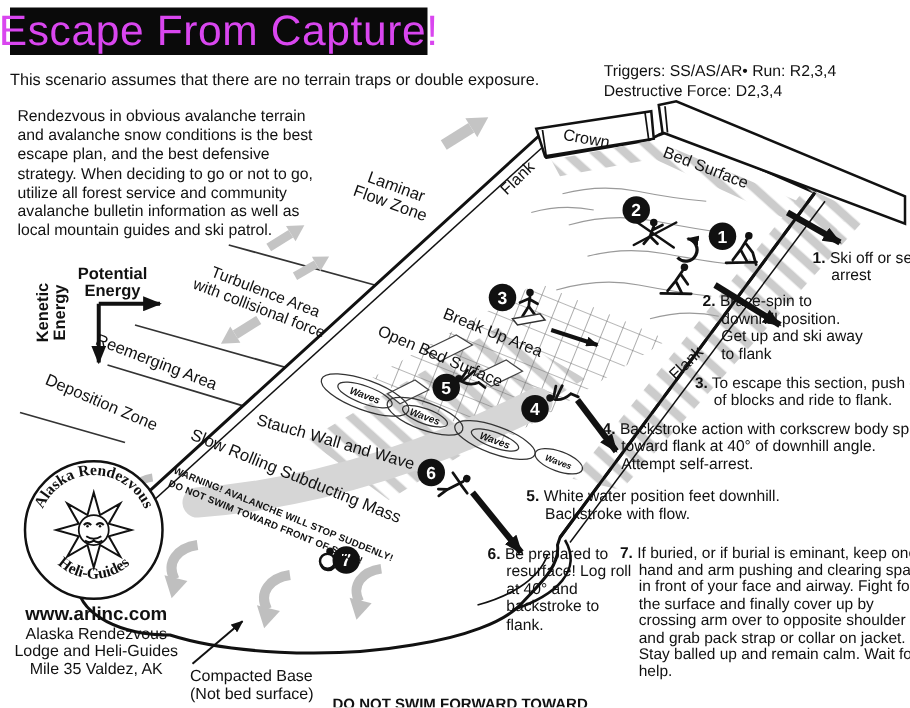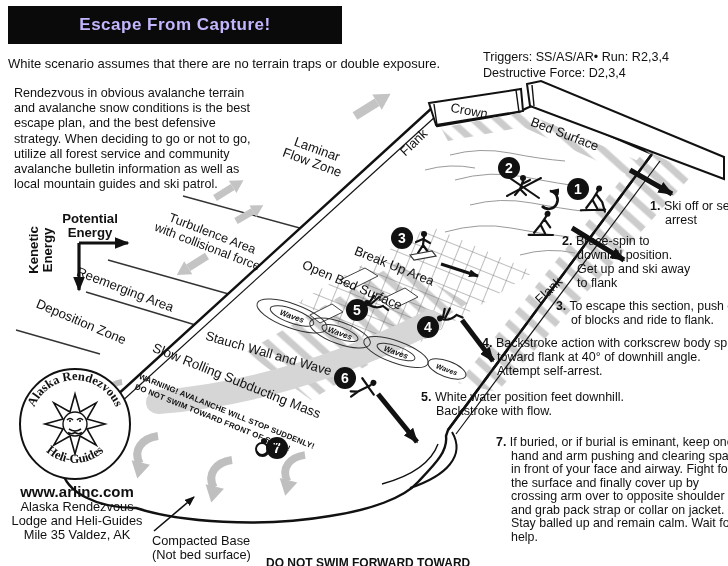--- a/index.html
+++ b/index.html
@@ -2,21 +2,21 @@
 <html><head>
 <meta charset="utf-8">
 <style>
   html,body{margin:0;padding:0;background:#ffffff;}
   .stage{position:relative;width:728px;height:566px;background:#ffffff;overflow:hidden;
          font-family:"Liberation Sans",sans-serif;color:#111;}
   .abs{position:absolute;}
   .rot{transform-origin:0 0;}
   .titlebar{left:8px;top:6px;width:334px;height:38px;background:#0a0a0a;display:flex;
             align-items:center;justify-content:center;}
-  .titlebar span{color:#c4b5fd;font-size:17px;font-weight:bold;letter-spacing:.5px;white-space:nowrap;}
+  .titlebar span{color:#d946ef;font-size:34px;font-weight:normal;letter-spacing:.5px;white-space:nowrap;}
   .heading{left:347px;top:2px;width:378px;font-size:20.5px;font-weight:bold;line-height:1.06;}
   .scenario{left:8px;top:56px;font-size:13px;white-space:nowrap;}
   .triggers{left:483px;top:49px;font-size:12.6px;line-height:1.3;}
   .intro{left:14px;top:86px;width:238px;font-size:12.6px;line-height:1.21;}
   .lbl{font-size:13px;white-space:nowrap;}
   .lbl2{font-size:12.8px;text-align:center;line-height:1.08;}
   .bold{font-weight:bold;}
   .step{font-size:12.5px;line-height:1.13;padding-left:15px;text-indent:-15px;}
   .step b{font-weight:bold;}
   .tight{line-height:1.09;font-size:12.4px;}
@@ -246,21 +246,21 @@
     </text>
     <text font-family="Liberation Serif, serif" font-weight="bold" font-size="12.5" fill="#111">
       <textPath href="#arcB" startOffset="50%" text-anchor="middle">Heli-Guides</textPath>
     </text>
   </g>
 </svg>
 
 <div class="abs titlebar">
   <span>Escape From Capture!</span>
 </div>
-<div class="abs scenario">White scenario assumes that there are no terrain traps or double exposure.</div>
+<div class="abs scenario">This scenario assumes that there are no terrain traps or double exposure.</div>
 <div class="abs triggers">
   <div>Triggers: SS/AS/AR• Run: R2,3,4</div>
   <div>Destructive Force: D2,3,4</div>
 </div>
 
 <div class="abs intro">Rendezvous in obvious avalanche terrain and avalanche snow conditions is the best escape plan, and the best defensive strategy. When deciding to go or not to go, utilize all forest service and community avalanche bulletin information as well as local mountain guides and ski patrol.</div>
 
 <div class="abs lbl2 bold" style="left:42px;top:212px;width:96px;font-size:13.2px;">
   <div>Potential</div>
   <div>Energy</div>
@@ -297,20 +297,22 @@
 <div class="abs step" style="left:650px;top:199px;width:86px;">
   <b>1.</b> <span>Ski off or self-arrest</span></div>
 <div class="abs step" style="left:562px;top:234px;width:116px;">
   <b>2.</b> <span>Brace-spin to downhill position. Get up and ski away to flank</span></div>
 <div class="abs step" style="left:556px;top:300px;width:172px;font-size:12.3px;">
   <b>3.</b> <span>To escape this section, push off of blocks and ride to flank.</span></div>
 <div class="abs step" style="left:482px;top:336px;width:244px;">
   <b>4.</b> <span>Backstroke action with corkscrew body spin toward flank at 40° of downhill angle. Attempt self-arrest.</span></div>
 <div class="abs step" style="left:421px;top:390px;width:240px;">
   <b>5.</b> <span>White water position feet downhill. Backstroke with flow.</span></div>
+<div class="abs step" style="left:390px;top:436px;width:102px;">
+  <b>6.</b> <span>Be prepared to resurface! Log roll at 40° and backstroke to flank.</span></div>
 <div class="abs step tight" style="left:496px;top:436px;width:232px;">
   <b>7.</b> <span>If buried, or if burial is eminant, keep one hand and arm pushing and clearing space in front of your face and airway. Fight for the surface and finally cover up by crossing arm over to opposite shoulder and grab pack strap or collar on jacket. Stay balled up and remain calm. Wait for help.</span></div>
 
 <div class="abs compact" style="left:152px;top:534px;">
   <div>Compacted Base</div>
   <div>(Not bed surface)</div>
 </div>
 <div class="abs bwarn" style="left:266px;top:524px;">
   <div>DO NOT SWIM FORWARD TOWARD</div>
   <div>THE FRONT OF THE SLIDE!</div>

